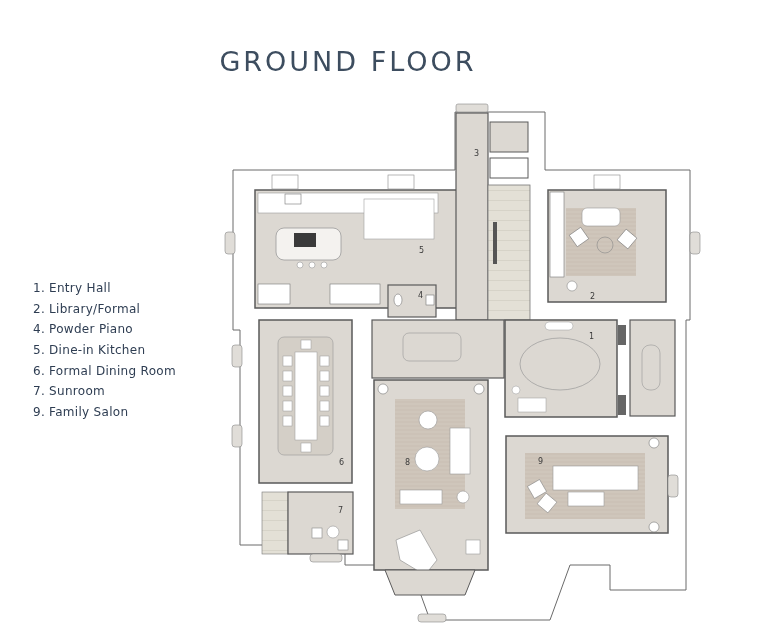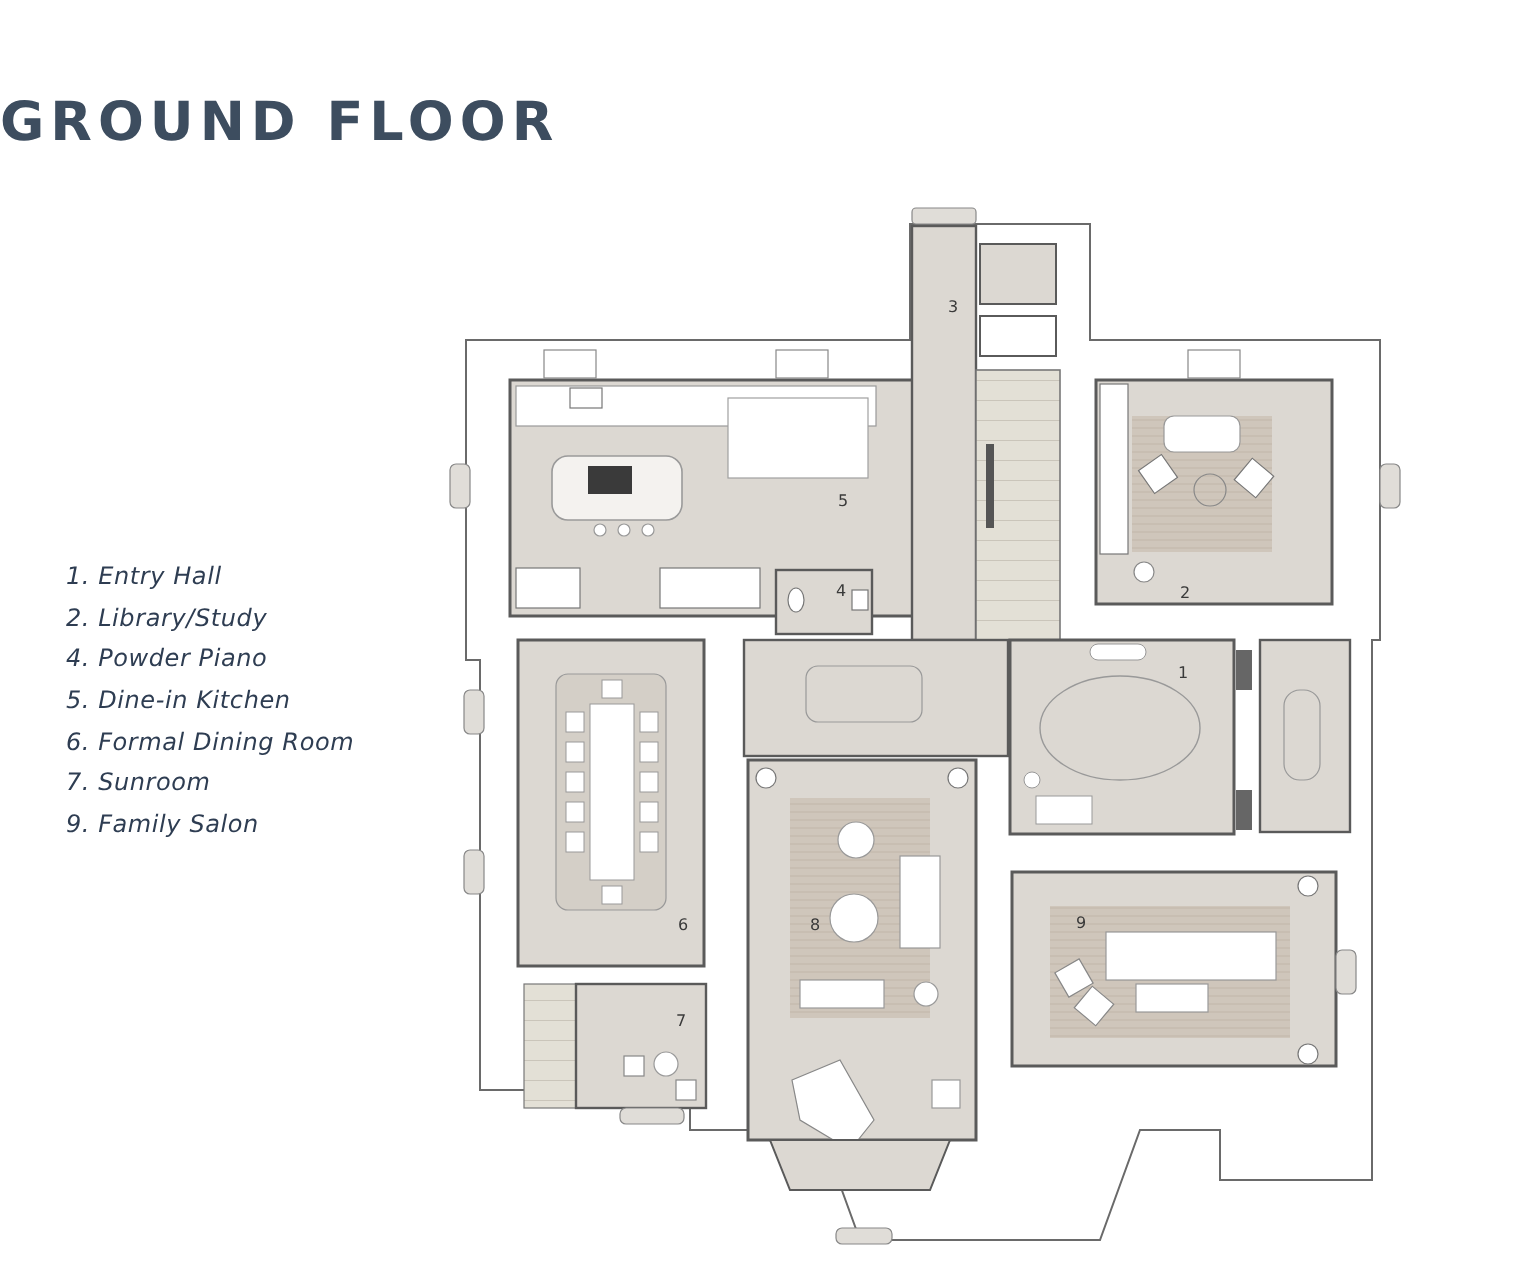--- a/index.html
+++ b/index.html
@@ -1,31 +1,31 @@
 <!DOCTYPE html>
 <html><head>
 <meta charset="utf-8">
 <style>
   html,body{margin:0;padding:0;background:#ffffff;}
   body{width:768px;height:640px;position:relative;overflow:hidden;font-family:"DejaVu Sans",sans-serif;}
-  .title{position:absolute;left:0;top:28px;width:696px;text-align:left;font-size:27px;letter-spacing:3px;color:#3d4d5f;font-family:"DejaVu Sans",sans-serif;font-weight:bold;}
-  .legend{position:absolute;left:33px;top:278px;list-style:none;margin:0;padding:0;font-style:italic;}
+  .title{position:absolute;left:0;top:28px;width:696px;text-align:center;font-size:27px;letter-spacing:3px;color:#3d4d5f;font-family:"DejaVu Sans",sans-serif;font-weight:normal;}
+  .legend{position:absolute;left:33px;top:278px;list-style:none;margin:0;padding:0;}
   .legend li{font-size:12px;color:#2e3d52;height:20.7px;line-height:20.7px;white-space:nowrap;letter-spacing:0.3px;}
   .legend .num{display:inline-block;margin-right:4px;}
   svg.plan{position:absolute;left:0;top:0;}
   .rl{font-size:8px;fill:#3a3a3a;font-family:"DejaVu Sans",sans-serif;}
 </style>
 </head>
 <body>
 
 <h1 class="title">GROUND FLOOR</h1>
 
 <ul class="legend">
   <li><span class="num">1.</span><span>Entry Hall</span></li>
-  <li><span class="num">2.</span><span>Library/Study</span></li>
+  <li><span class="num">2.</span><span>Library/Formal</span></li>
   <li><span class="num">4.</span><span>Powder Piano</span></li>
   <li><span class="num">5.</span><span>Dine-in Kitchen</span></li>
   <li><span class="num">6.</span><span>Formal Dining Room</span></li>
   <li><span class="num">7.</span><span>Sunroom</span></li>
   <li><span class="num">9.</span><span>Family Salon</span></li>
 </ul>
 
 <svg class="plan" width="768" height="640" viewBox="0 0 768 640" xmlns="http://www.w3.org/2000/svg">
   <defs>
     <pattern id="rugp" width="4" height="4" patternUnits="userSpaceOnUse">

